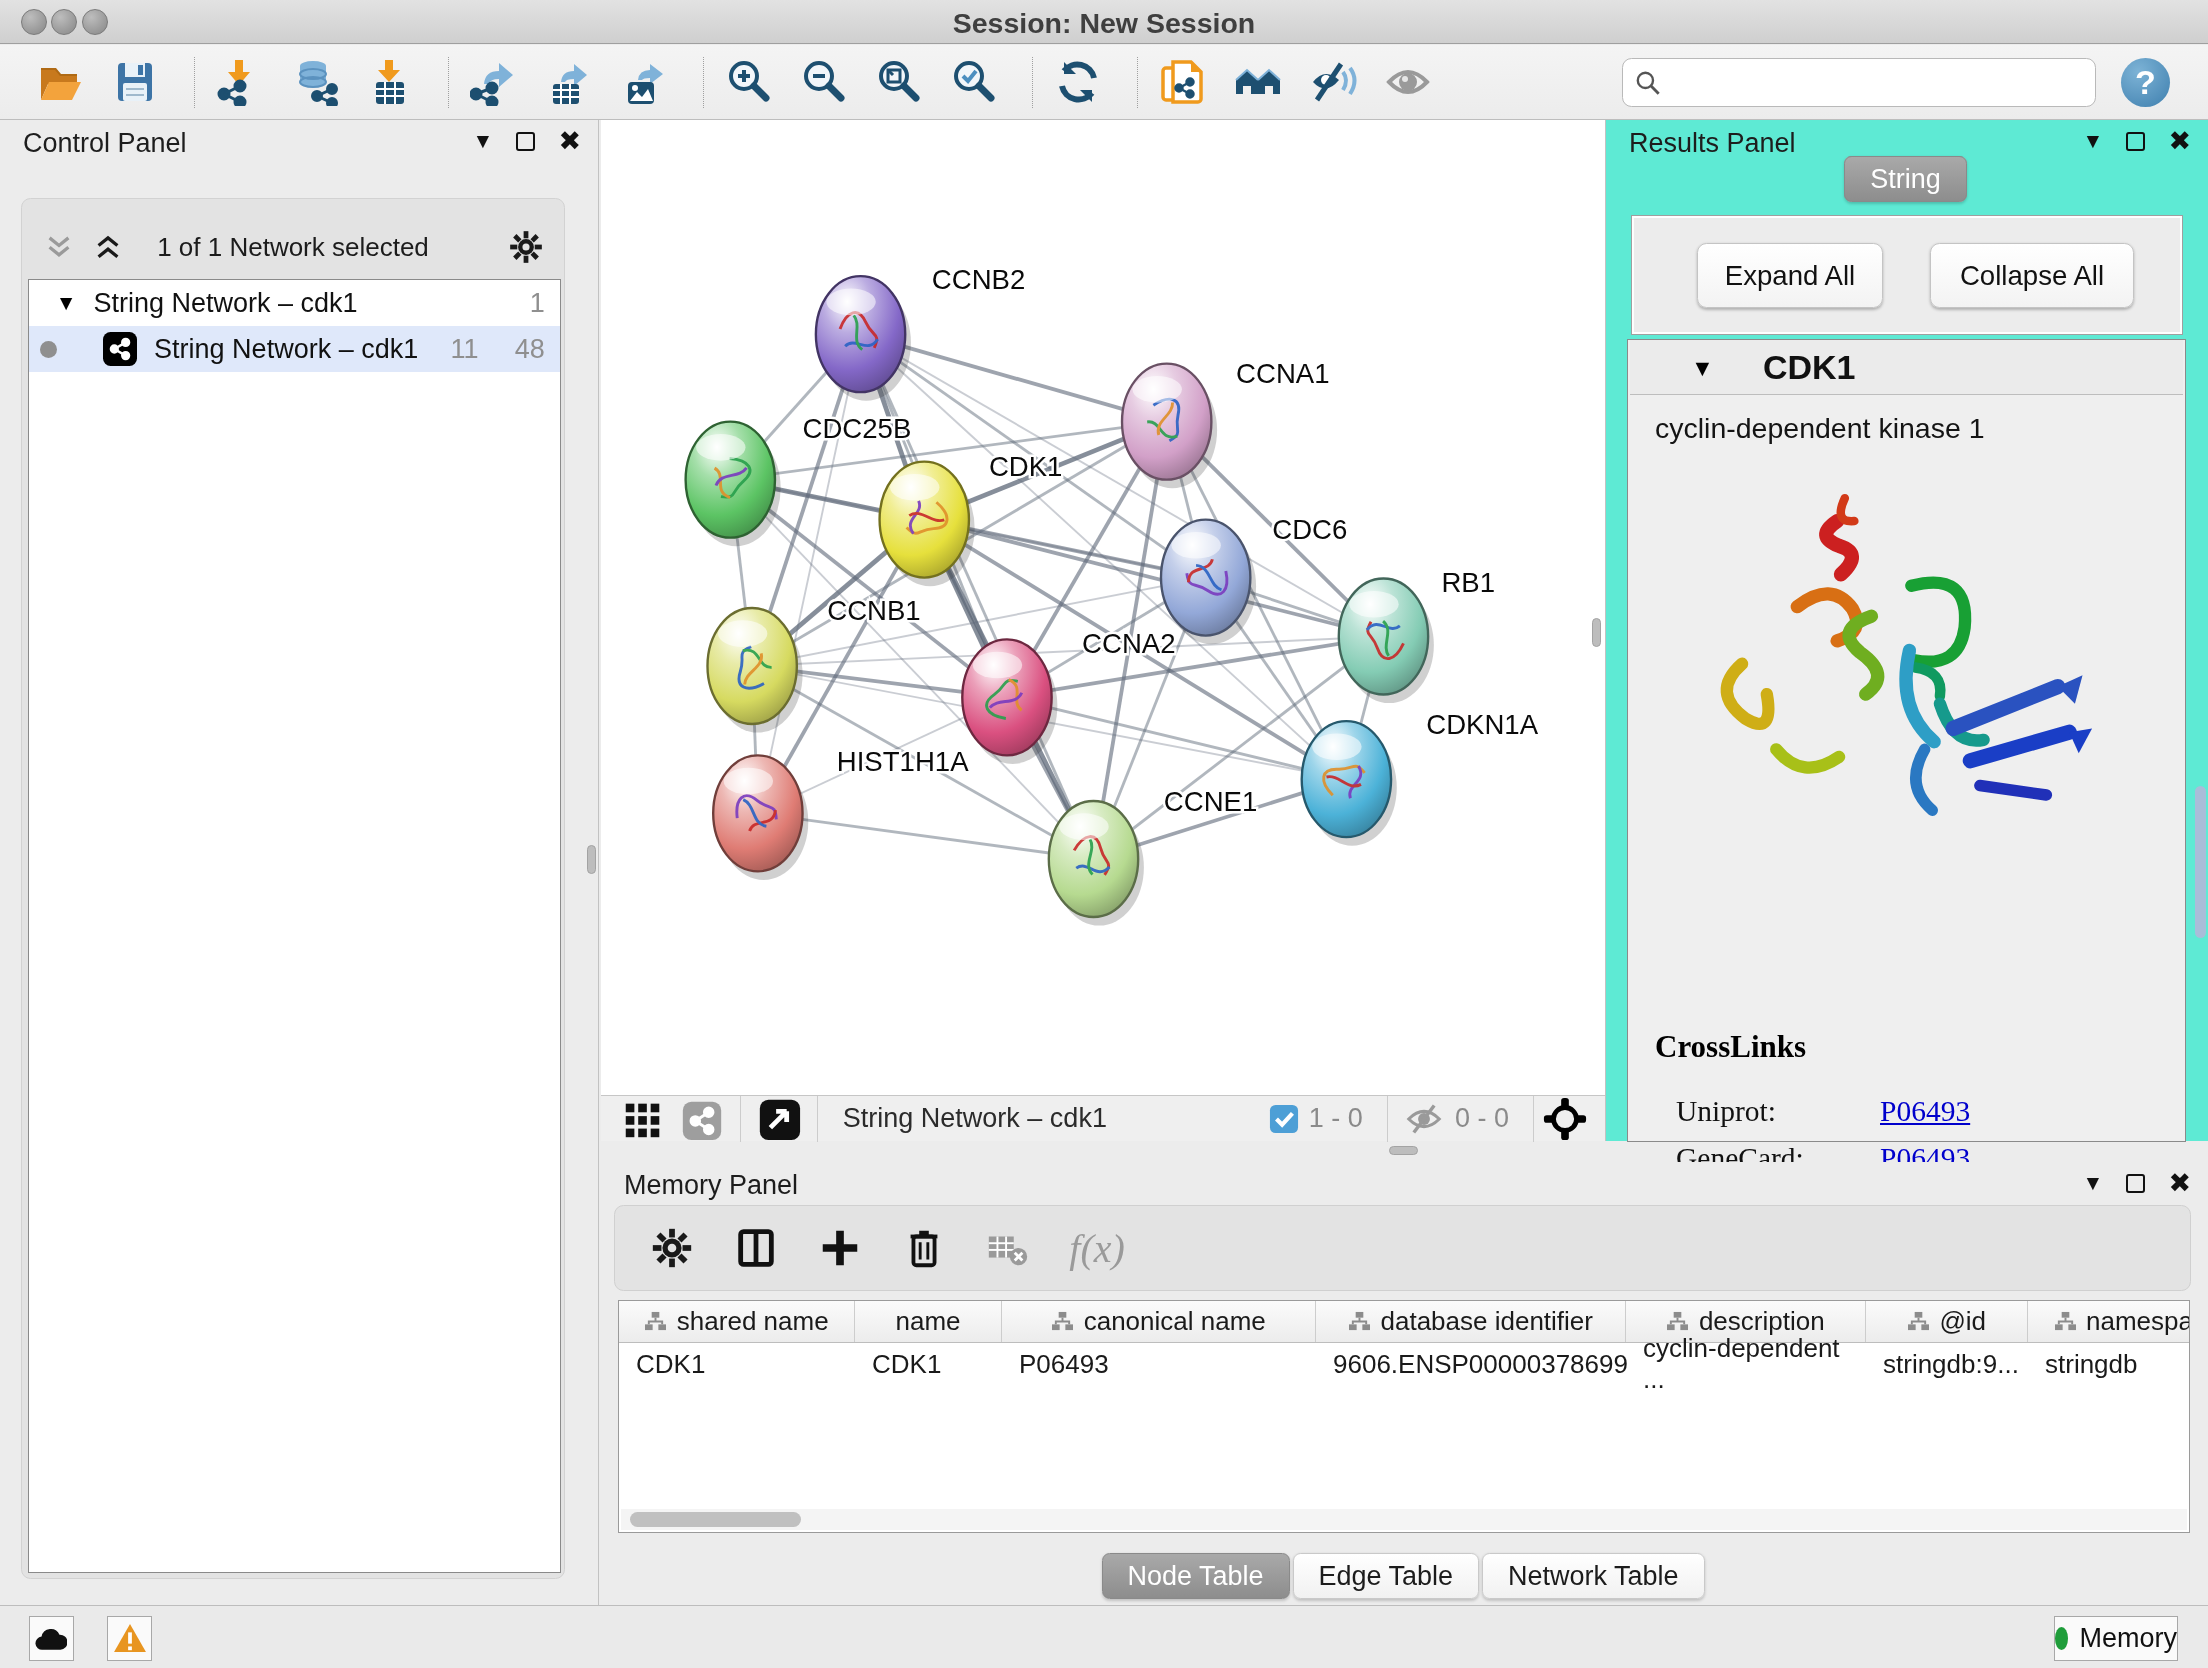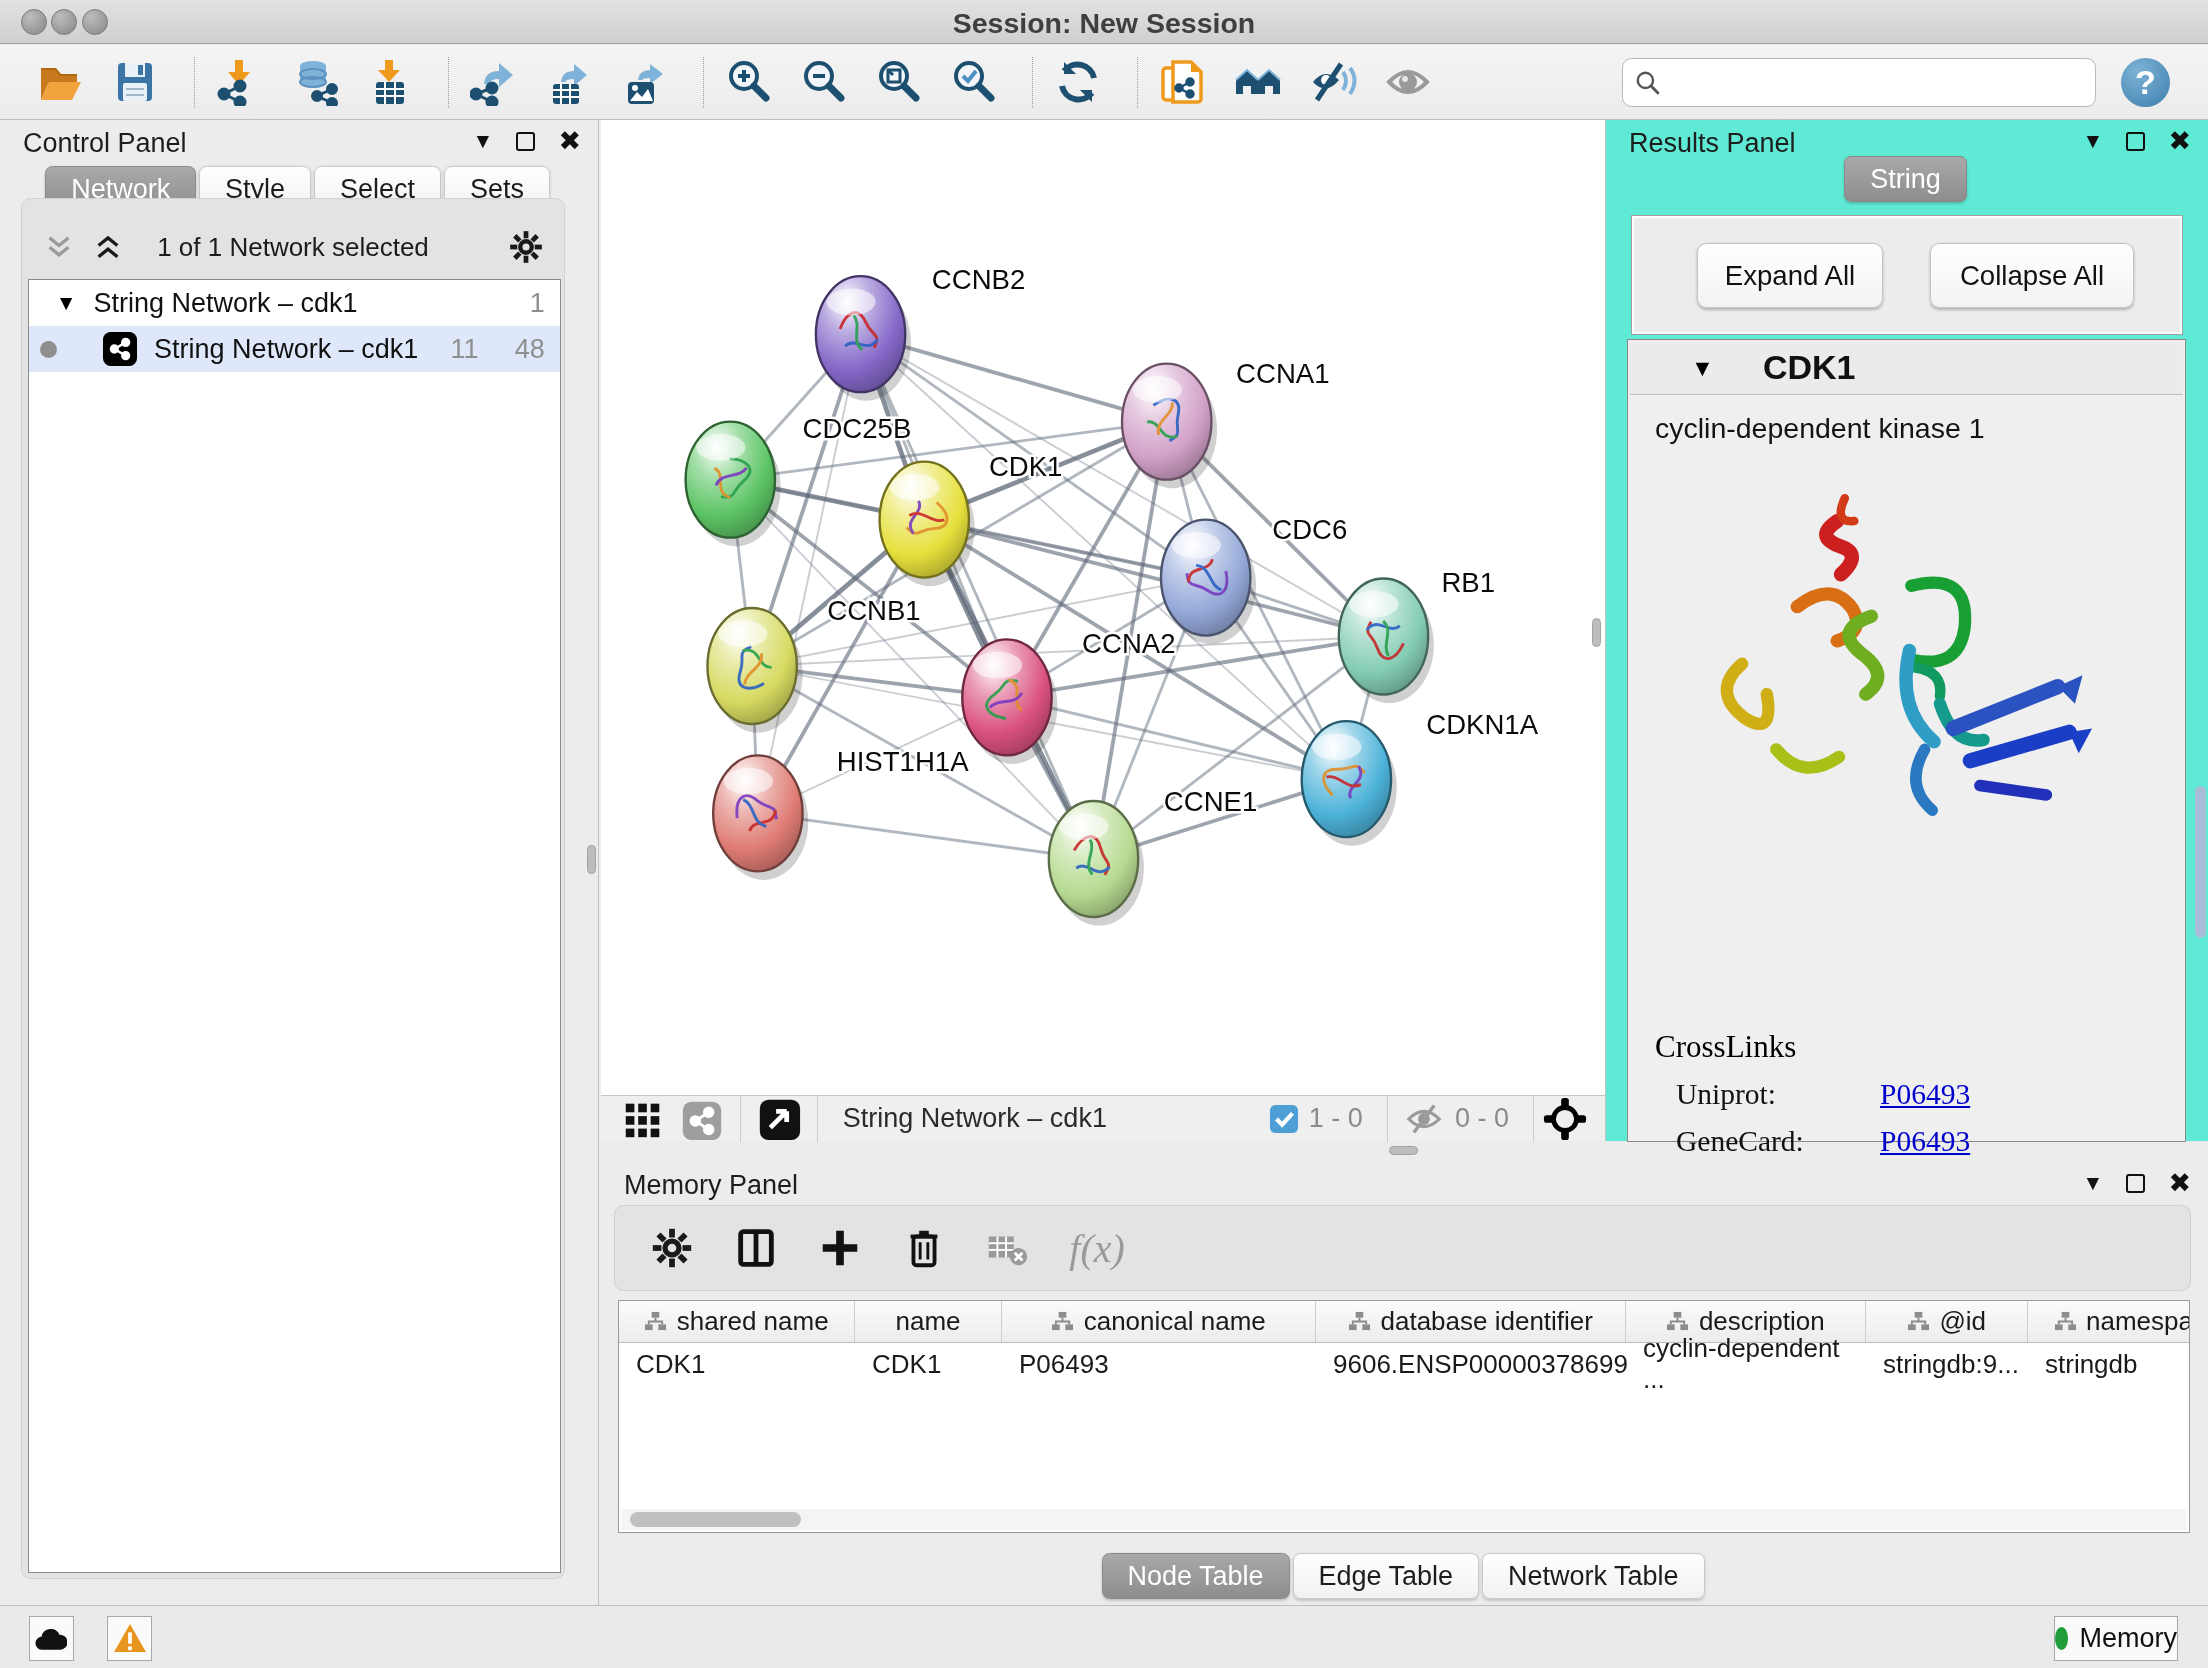--- a/index.html
+++ b/index.html
@@ -81,21 +81,21 @@
   #rp-expand { left:65px; width:186px; }
   #rp-collapse { left:282px; width:204px;margin-left:16px; }
   #rp-content { position:absolute; left:21px; top:219px; width:559px; height:803px;
     border:1.9px solid #8a8a8a; background:#efefef; }
   #rp-protein-header { position:absolute; left:1.9px; right:1.9px; top:0; height:55px; background:#ebebeb; border-bottom:1.9px solid #bdbdbd; }
   #rp-protein-caret { position:absolute; left:61px; top:15px; font-size:23px; }
   #rp-protein-name { position:absolute; left:133px; top:7.6px; font-size:34px; font-weight:700; color:#111; }
   #rp-desc { position:absolute; left:27px; top:72px; font-size:28.5px; color:#141414; }
   #rp-structure { position:absolute; left:57px; top:124px; }
   #rp-crosslinks { position:absolute; left:27px; top:689px; font-family:"Liberation Serif","DejaVu Serif",serif; }
-  #cl-heading { font-size:31px; font-weight:400; color:#000; margin-bottom:13px; }
+  #cl-heading { font-size:31px; font-weight:700; color:#000; margin-bottom:30px; }
   .cl-row { display:flex; font-size:29.5px; margin-bottom:14.3px; }
   .cl-label { width:204px; color:#111; margin-left:21px; }
   .cl-value a, .cl-value { color:#0000cc; text-decoration:underline; cursor:pointer; }
   #rp-scrollthumb { position:absolute; right:1.9px; top:666px; width:11.4px; height:152px; border-radius:5.7px; background:#a9bdd9; }
 
   
   .split-dot-v { position:absolute; width:8.6px; height:28.5px; border-radius:4.8px; background:#bdbdbd; border:1px solid #a3a3a3; }
   .split-dot-h { position:absolute; width:28.5px; height:8.6px; border-radius:4.8px; background:#bdbdbd; border:1px solid #a3a3a3; }
 
   
@@ -282,26 +282,20 @@
 
 <div id="control-panel">
   <div class="panel-header">
     <div class="panel-title">Control Panel</div>
     <div class="ph-icons">
       <div class="ph-caret">▼</div>
       <div class="ph-float"></div>
       <div class="ph-close">✖</div>
     </div>
   </div>
-  <div id="cp-tabs" class="tabs-row">
-      <span class="seg-tab active">Network</span>
-      <span class="seg-tab">Style</span>
-      <span class="seg-tab">Select</span>
-      <span class="seg-tab">Sets</span>
-    </div>
   <div id="cp-box">
     <div id="cp-statusrow">
       <div id="cp-chevrons">
         <svg width="32" height="28.5" viewBox="0 0 34 30">
           <path d="M7 4l10 8 10-8M7 14l10 8 10-8" fill="none" stroke="#9a9a9a" stroke-width="3.5"></path>
         </svg>
         <svg width="32" height="28.5" viewBox="0 0 34 30">
           <path d="M7 12l10-8 10 8M7 24l10-8 10 8" fill="none" stroke="#1a1a1a" stroke-width="3.5"></path>
         </svg>
       </div>

